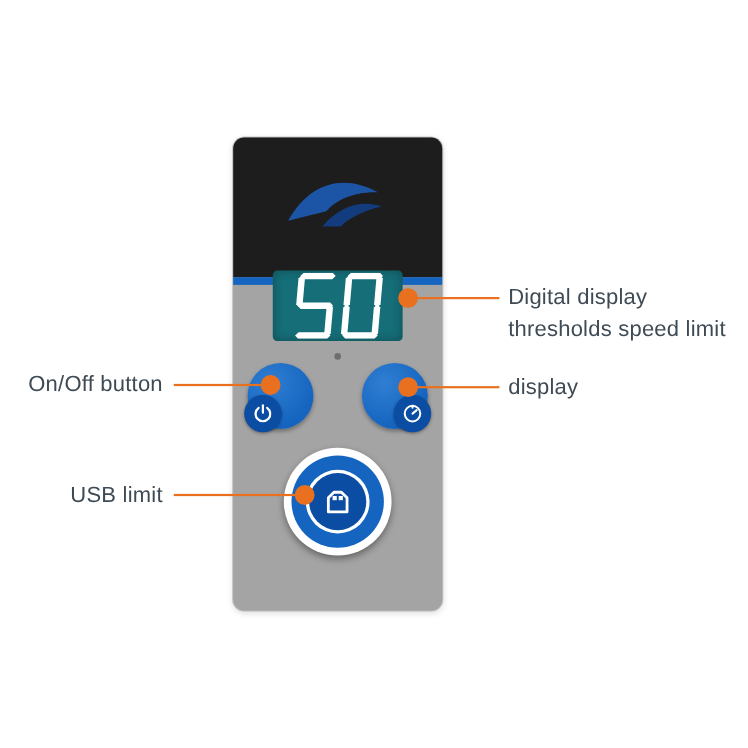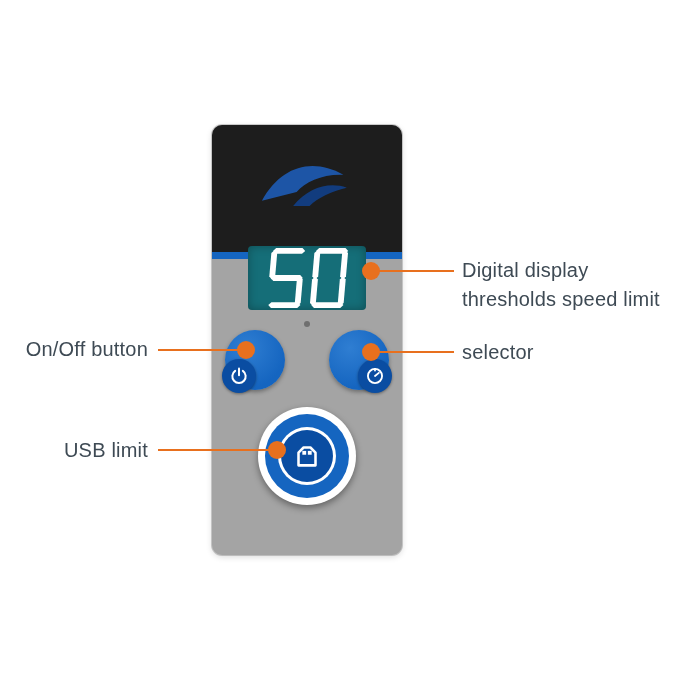--- a/index.html
+++ b/index.html
@@ -165,21 +165,21 @@
 
   <div class="dot" style="left:237px;top:341px"></div>
   <div class="cline" style="left:158px;top:349px;width:82px"></div>
   <div class="clabel align-right" style="right:532px;top:335px">
     <div>On/Off button</div>
   </div>
 
   <div class="dot" style="left:362px;top:343px"></div>
   <div class="cline" style="left:378px;top:351px;width:76px"></div>
   <div class="clabel" style="left:462px;top:338px">
-    <div>selector</div>
+    <div>display</div>
   </div>
 
   <div class="dot" style="left:268px;top:441px"></div>
   <div class="cline" style="left:158px;top:449px;width:114px"></div>
   <div class="clabel align-right" style="right:532px;top:436px">
     <div>USB limit</div>
   </div>
 
 </div>
 

